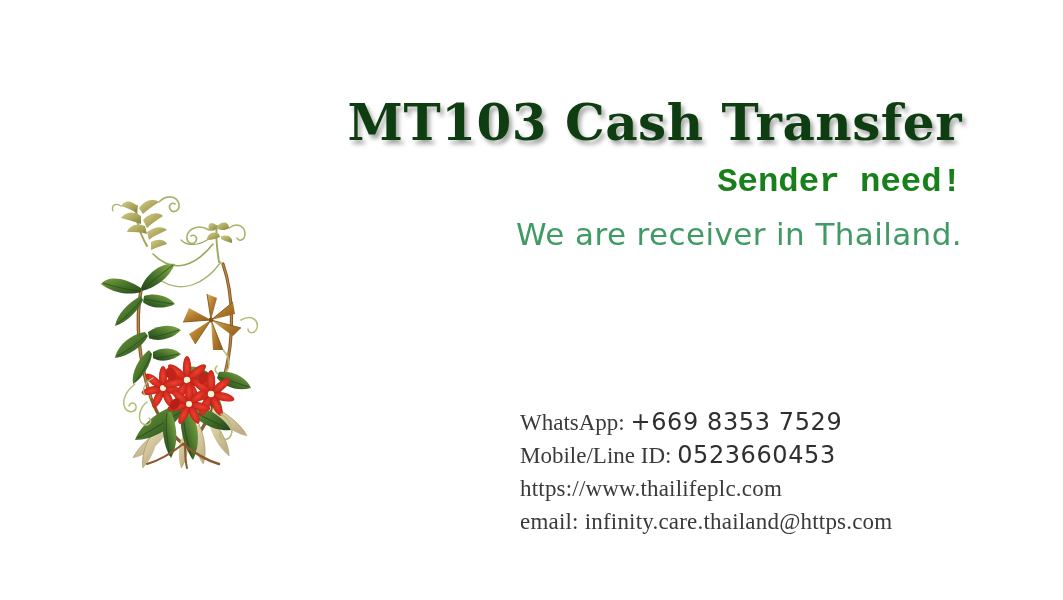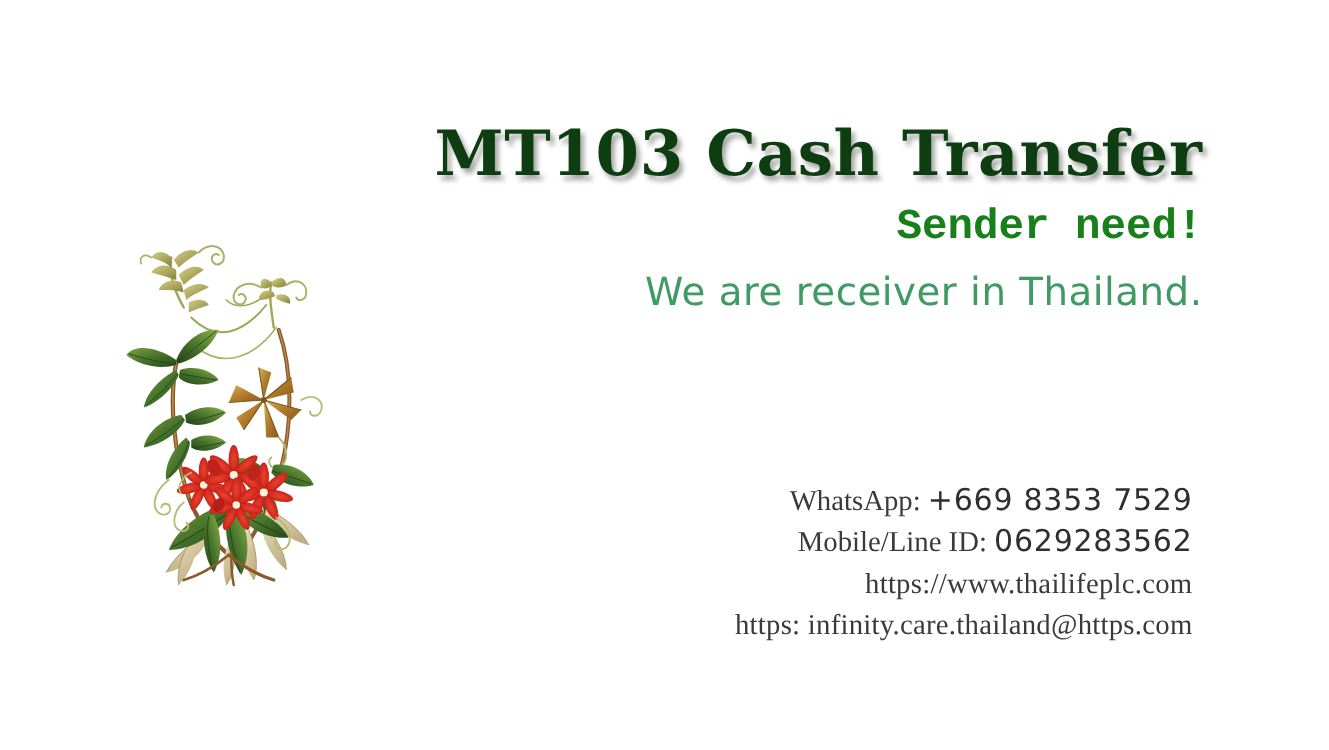--- a/index.html
+++ b/index.html
@@ -65,23 +65,22 @@
     letter-spacing: 0.4px;
     color: #3f9b63;
     margin: 16px 0 0 0;
     white-space: nowrap;
   }
 
   
   .contact-block {
     position: absolute;
     left: 520px;
-    top: 384px;
+    top: 406px;
     width: 434px;
-    text-align: right;
     color: #3a3a3a;
   }
   .contact-line {
     font-family: "Liberation Serif", "DejaVu Serif", serif;
     font-size: 23px;
     line-height: 33px;
     white-space: nowrap;
     color: #3a3a3a;
   }
   .contact-line .label {
@@ -325,25 +324,25 @@
 
   <div class="contact-block">
 
     <div class="contact-line">
       <span class="label">WhatsApp:</span>
       <span class="value-num">+669 8353 7529</span>
     </div>
 
     <div class="contact-line">
       <span class="label">Mobile/Line ID:</span>
-      <span class="value-num">0629283562</span>
+      <span class="value-num">0523660453</span>
     </div>
 
     <div class="contact-line url">https://www.thailifeplc.com</div>
 
     <div class="contact-line email">
-      <span class="label">https:</span>
+      <span class="label">email:</span>
       <span>infinity.care.thailand@https.com</span>
     </div>
 
   </div>
 
 </div>
 
 </body></html>

